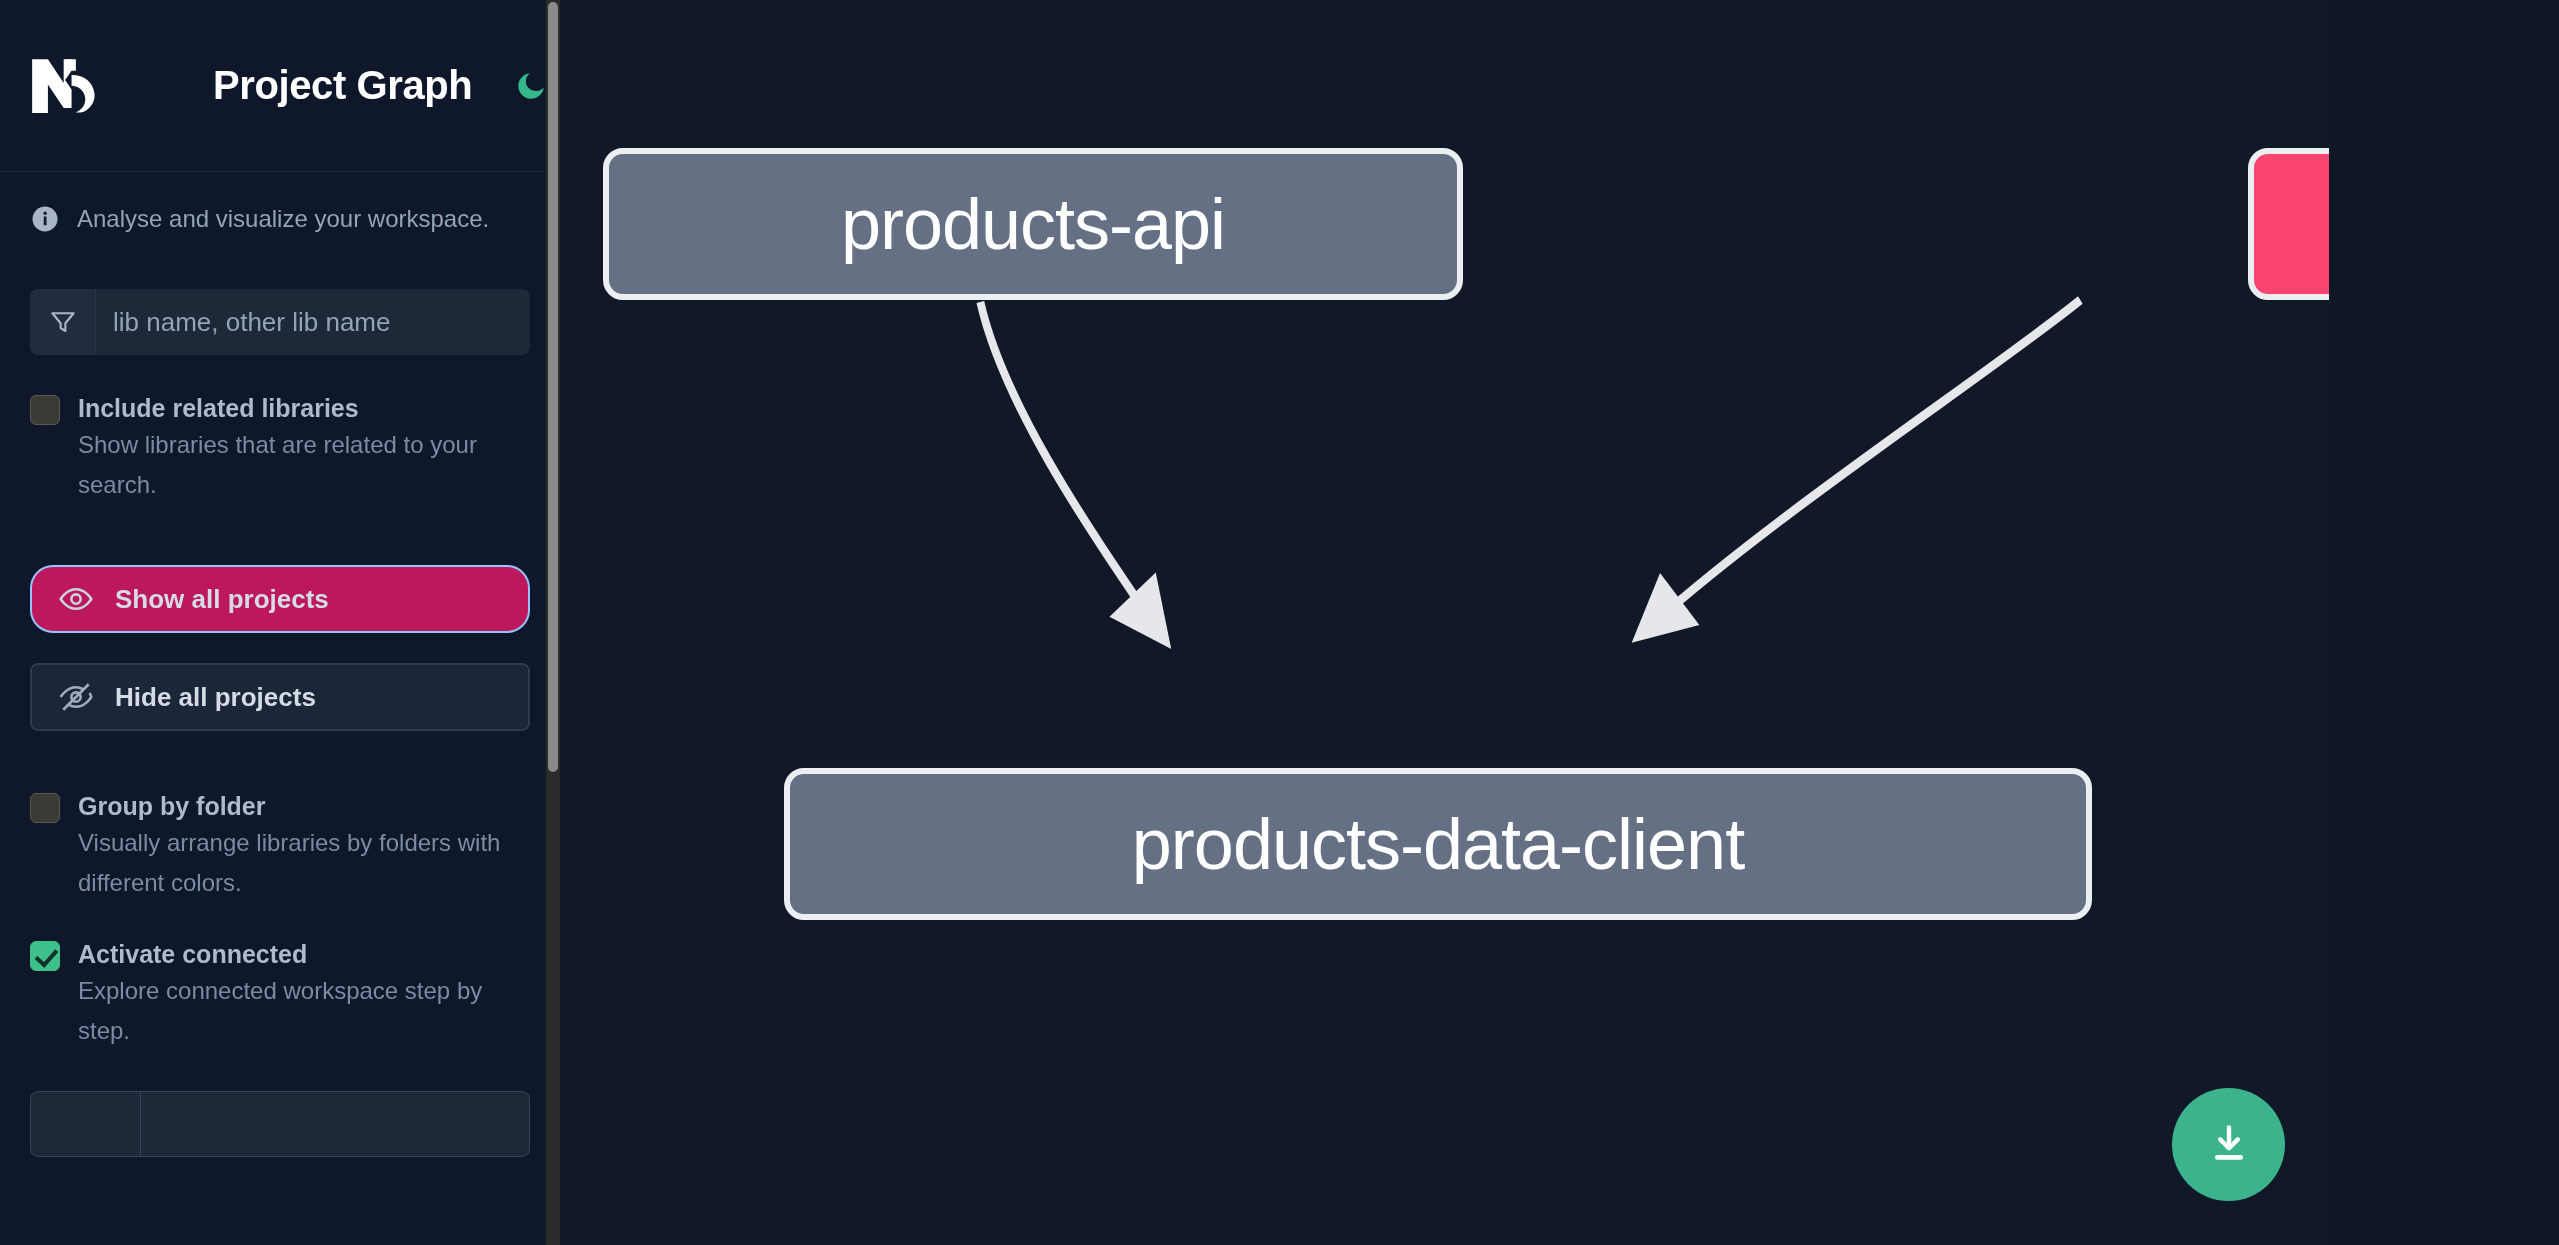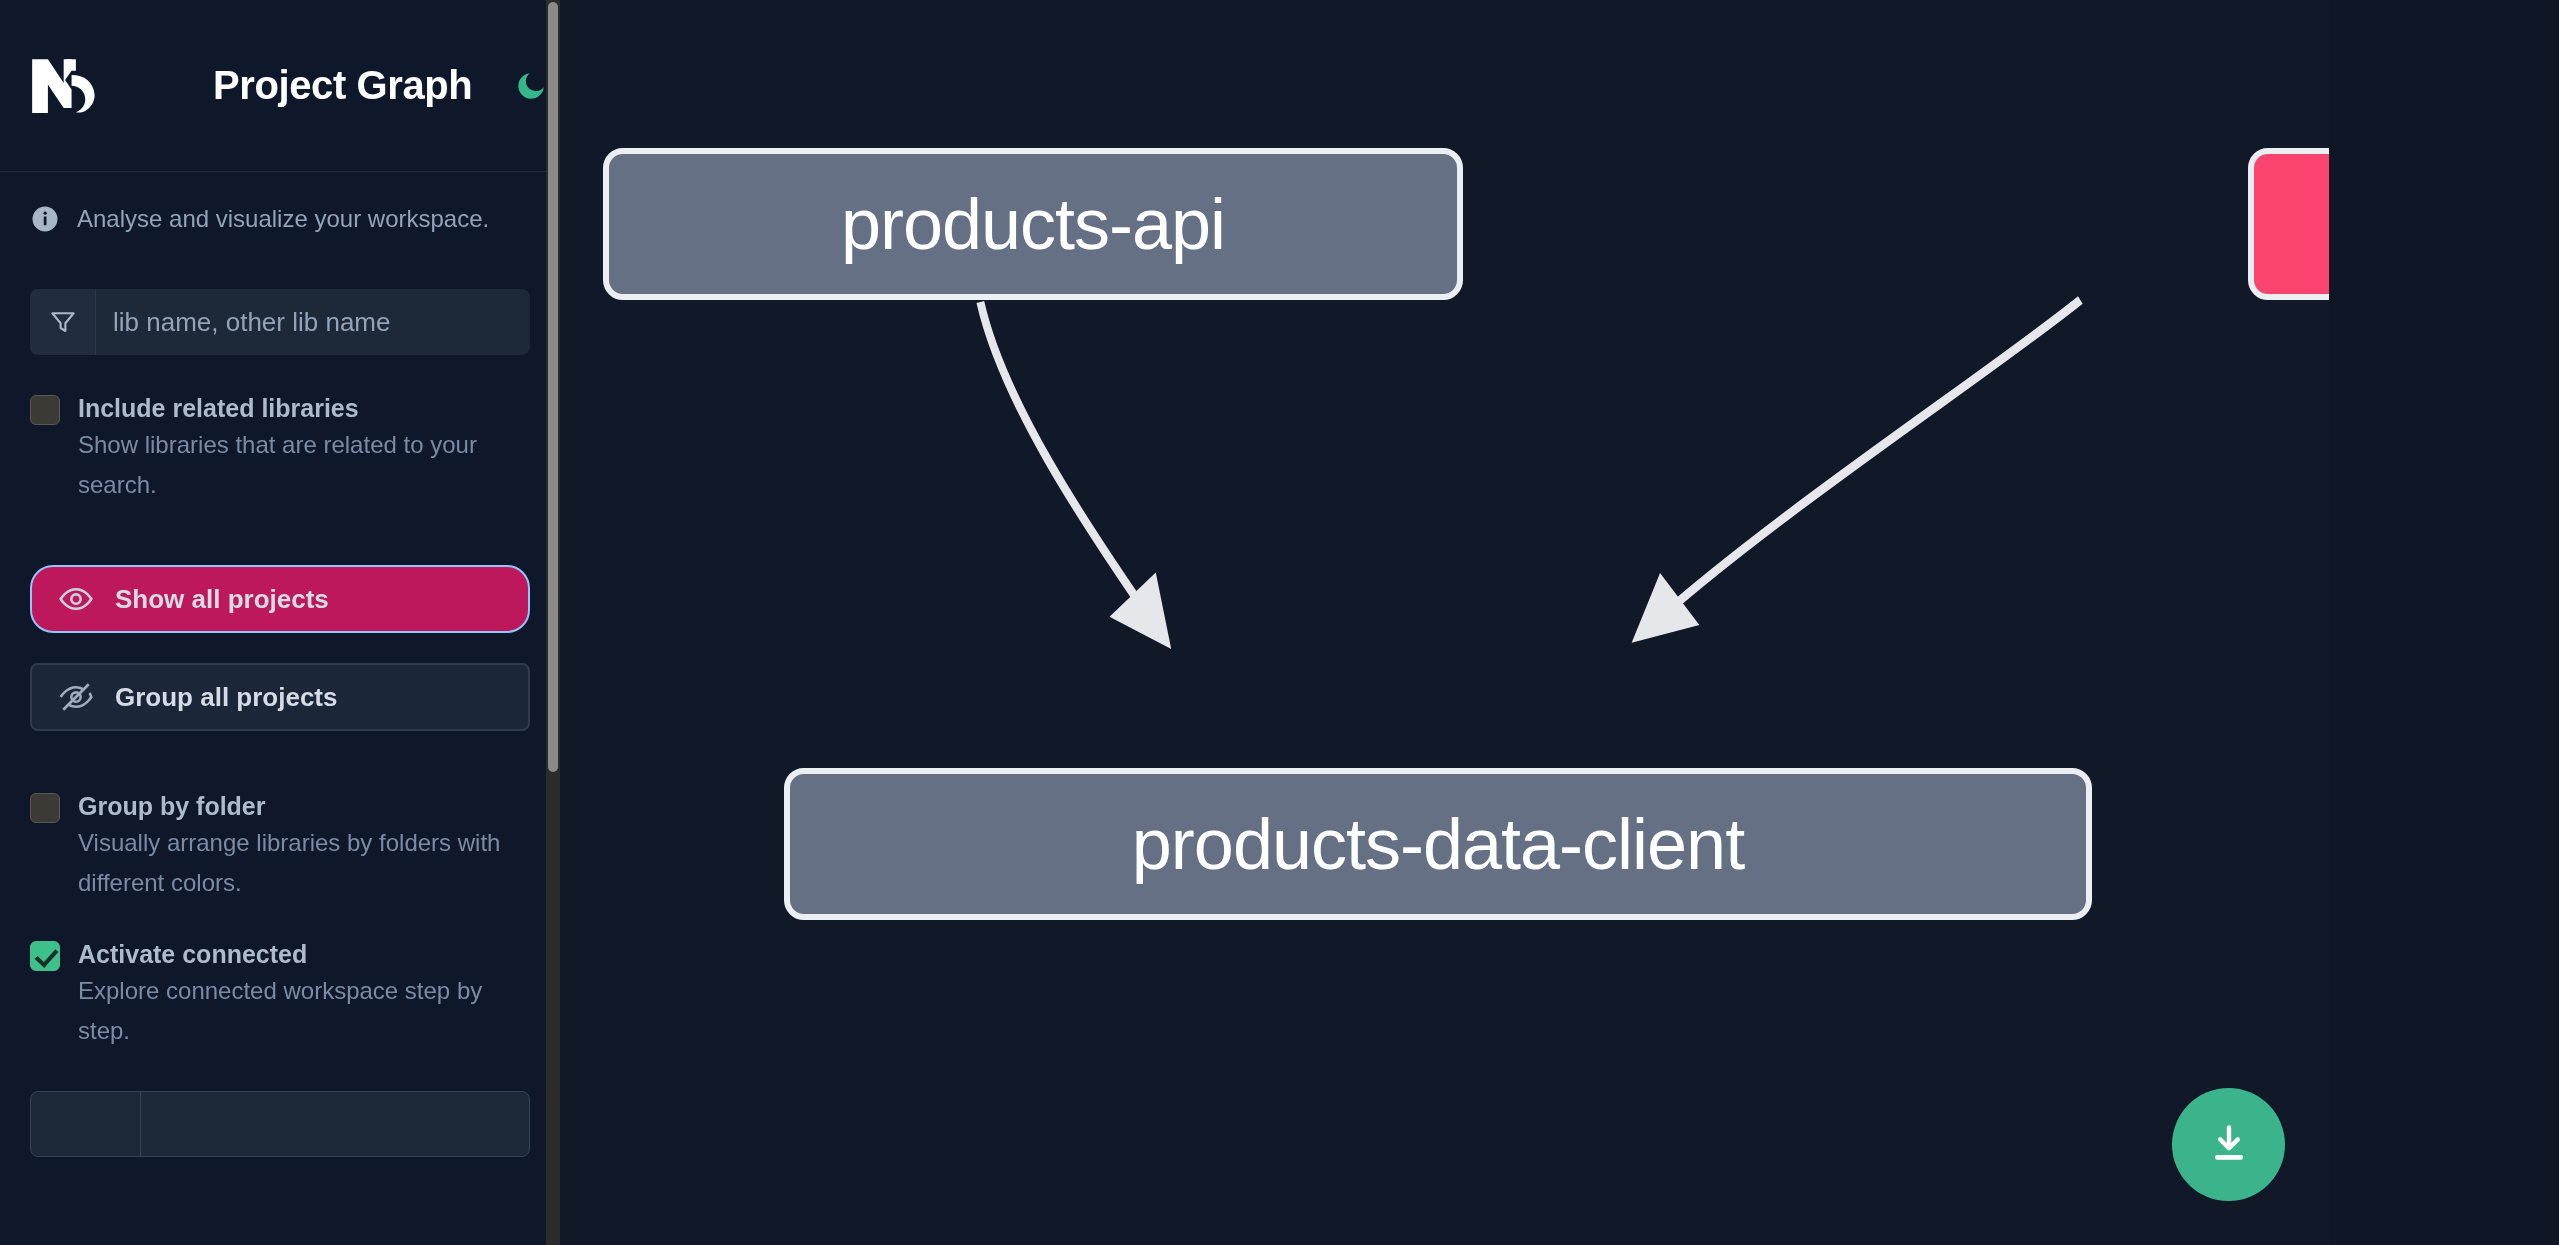--- a/index.html
+++ b/index.html
@@ -279,21 +279,21 @@
 
 
       <div class="btn btn-hideall">
         <span class="btn-icon">
           <svg viewBox="0 0 24 24" xmlns="http://www.w3.org/2000/svg">
             <path fill="none" stroke="#9fadbe" stroke-width="1.7" d="M1.8 12S5.5 5.5 12 5.5c1.8 0 3.4.5 4.7 1.2M21 9.3c.8 1.2 1.2 2.7 1.2 2.7S18.5 18.5 12 18.5c-2 0-3.7-.6-5.1-1.4"></path>
             <circle cx="12" cy="12" r="3.1" fill="none" stroke="#9fadbe" stroke-width="1.7"></circle>
             <line x1="3.5" y1="20.5" x2="20.5" y2="3.5" stroke="#9fadbe" stroke-width="1.8"></line>
           </svg>
         </span>
-        <span class="btn-label">Group all projects</span>
+        <span class="btn-label">Hide all projects</span>
       </div>
 
       <div class="check-row" style="margin-top:58px">
         <span class="cb"></span>
         <span class="check-texts">
           <span class="check-label">Group by folder</span>
           <div class="check-desc">Visually arrange libraries by folders with different colors.</div>
         </span>
       </div>
 

